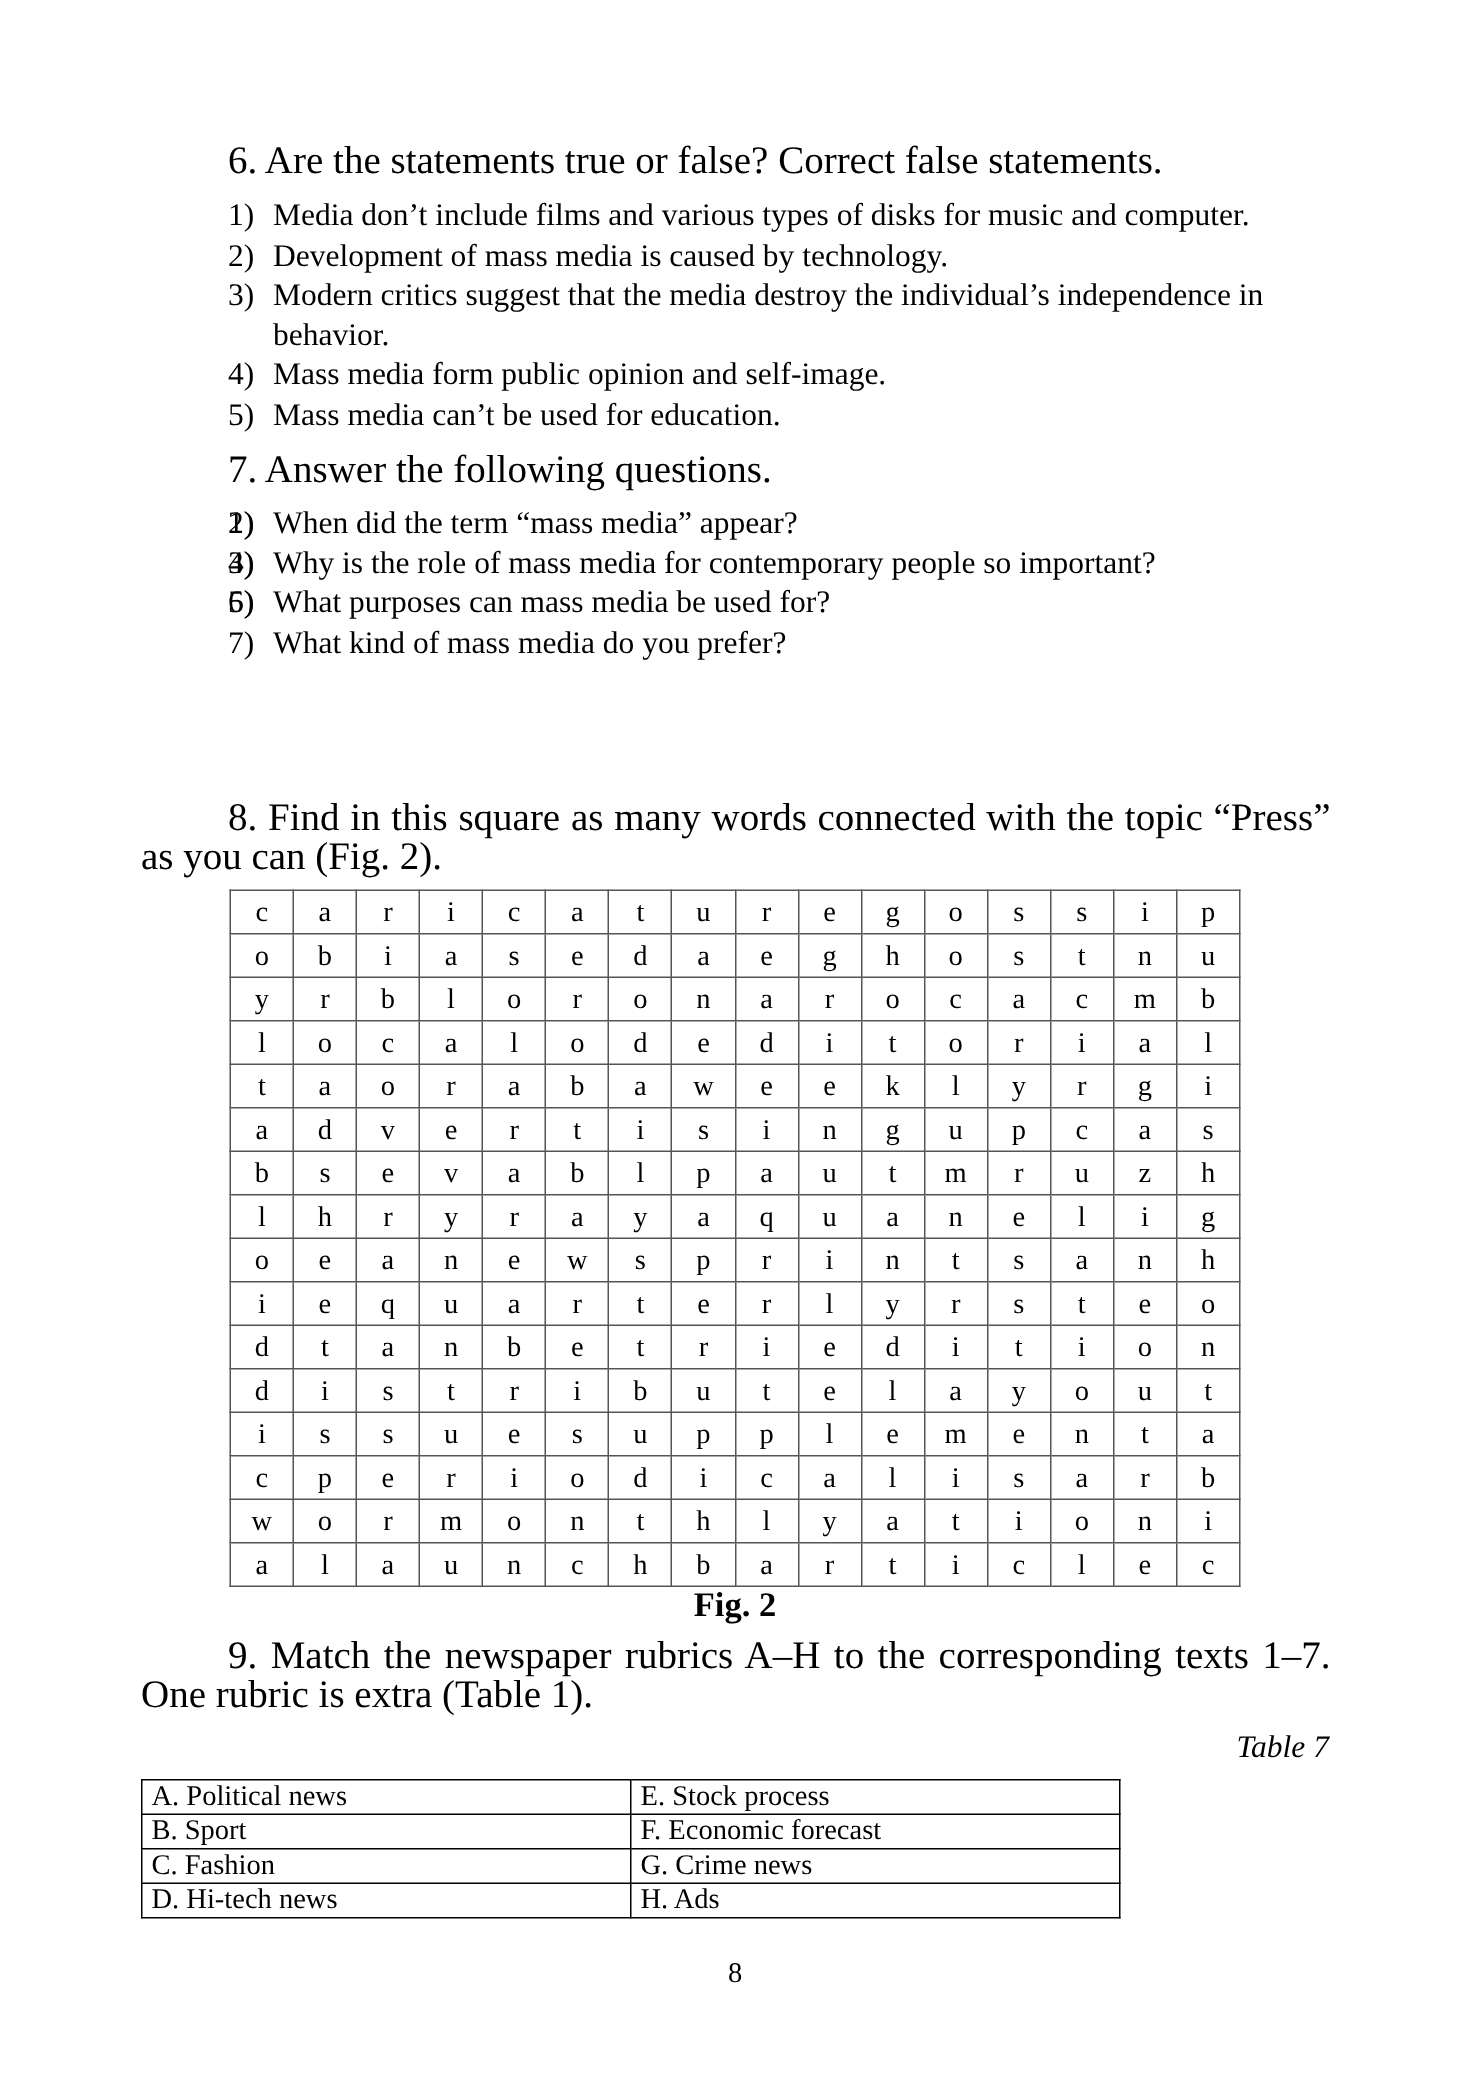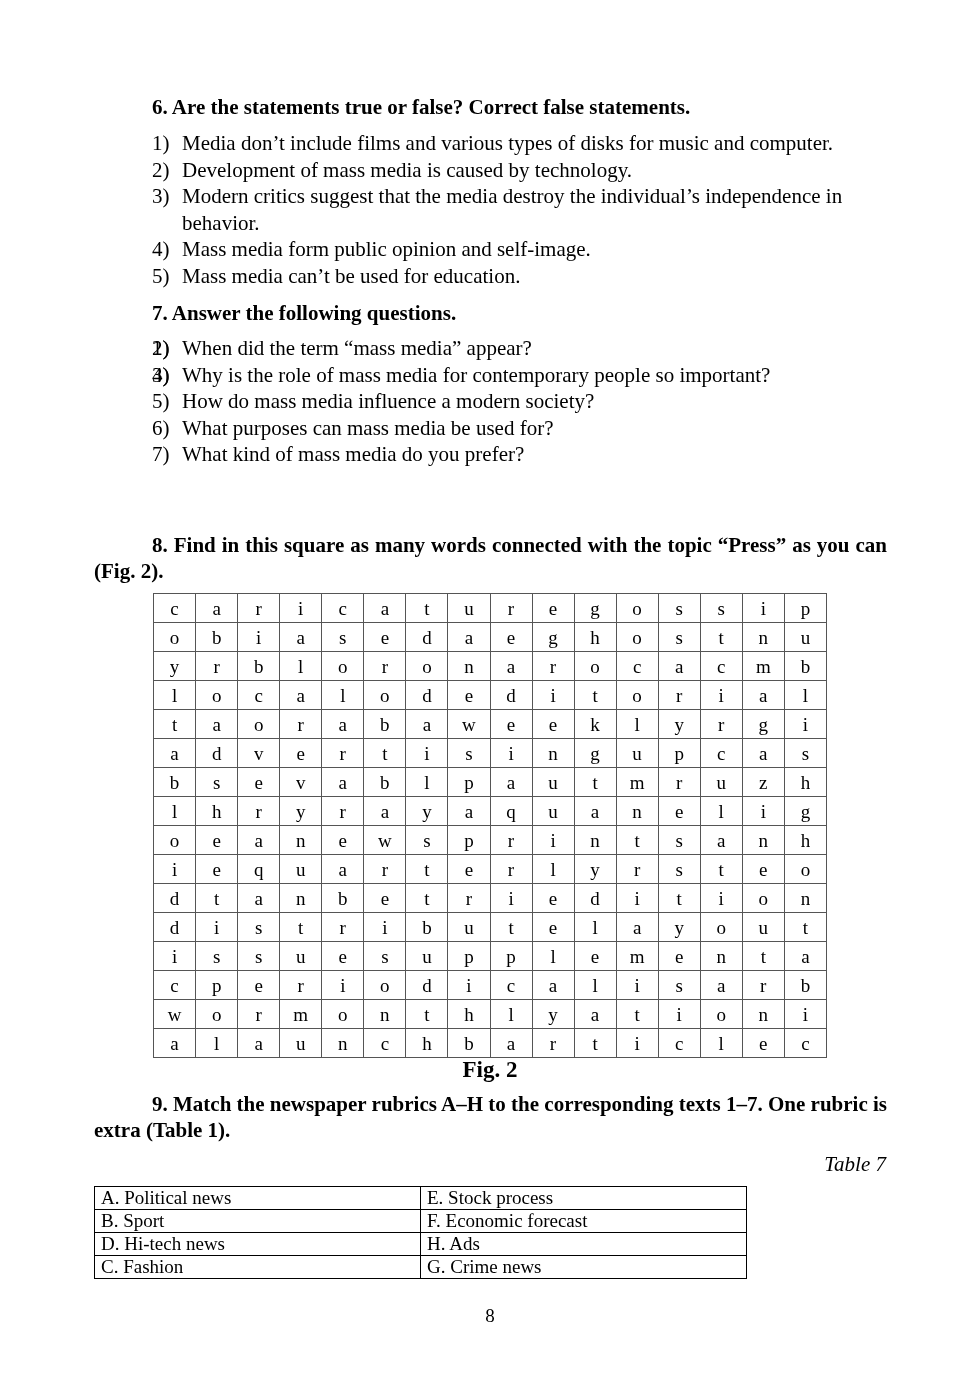--- a/index.html
+++ b/index.html
@@ -5,21 +5,21 @@
   html, body { margin: 0; padding: 0; background: #ffffff; }
   body {
     width: 980px; height: 1386px; position: relative; overflow: hidden;
     font-family: "Liberation Serif", "DejaVu Serif", serif;
     color: #000000;
   }
   .page { position: absolute; left: 0; top: 0; width: 980px; height: 1386px; }
 
   .heading {
     position: absolute; left: 152px; width: 735px;
-    font-weight: bold; font-size: 21px; line-height: 26px;
+    font-weight: normal; font-size: 26px; line-height: 26px;
   }
   .heading.wrap { left: 94px; width: 793px; text-indent: 58px; text-align: justify; }
 
   ol.list {
     position: absolute; left: 152px; width: 735px; margin: 0; padding: 0;
     list-style: none; font-size: 21px; line-height: 26.5px;
   }
   ol.list li { position: relative; padding-left: 30px; }
   ol.list li .num { position: absolute; left: 0; top: 0; }
 
@@ -66,21 +66,21 @@
     <li><span class="num">4)</span><span>Mass media form public opinion and self-image.</span></li>
     <li><span class="num">5)</span><span>Mass media can’t be used for education.</span></li>
   </ol>
 
   <div class="heading" style="top:300px;">7. Answer the following questions.</div>
   <ol class="list" style="top:335px;">
     <li><span class="num">1)</span></li>
     <li><span class="num">2)</span><span>When did the term “mass media” appear?</span></li>
     <li><span class="num">3)</span></li>
     <li><span class="num">4)</span><span>Why is the role of mass media for contemporary people so important?</span></li>
-    <li><span class="num">5)</span><span>How do mass media influence a modern society?</span></li>
+    <li><span class="num">5)</span></li>
     <li><span class="num">6)</span><span>What purposes can mass media be used for?</span></li>
     <li><span class="num">7)</span><span>What kind of mass media do you prefer?</span></li>
   </ol>
 
   <div class="heading wrap" style="top:532px;">8. Find in this square as many words connected with the topic “Press” as you can (Fig. 2).</div>
   <table class="grid" id="word-grid">
       <tbody>
         <tr>
           <td>c</td>
           <td>a</td>
@@ -379,24 +379,24 @@
     <tbody>
       <tr>
         <td>A. Political news</td>
         <td>E. Stock process</td>
       </tr>
       <tr>
         <td>B. Sport</td>
         <td>F. Economic forecast</td>
       </tr>
       <tr>
+        <td>C. Fashion</td>
+        <td>G. Crime news</td>
+      </tr>
+      <tr>
         <td>D. Hi-tech news</td>
         <td>H. Ads</td>
       </tr>
-      <tr>
-        <td>C. Fashion</td>
-        <td>G. Crime news</td>
-      </tr>
     </tbody>
   </table>
 
   <div class="page-number">8</div>
 </div>
 
 </body></html>

